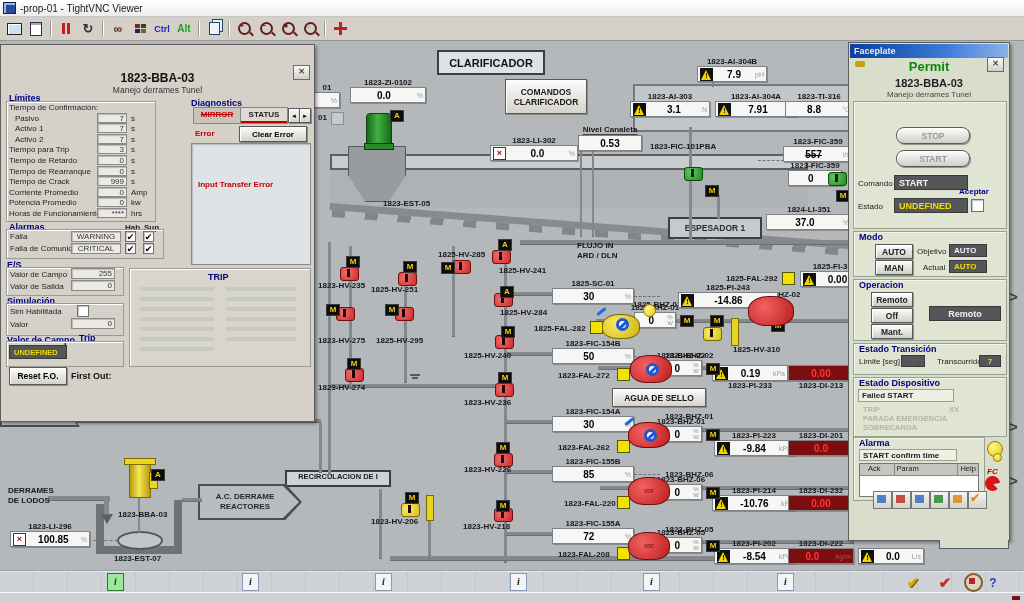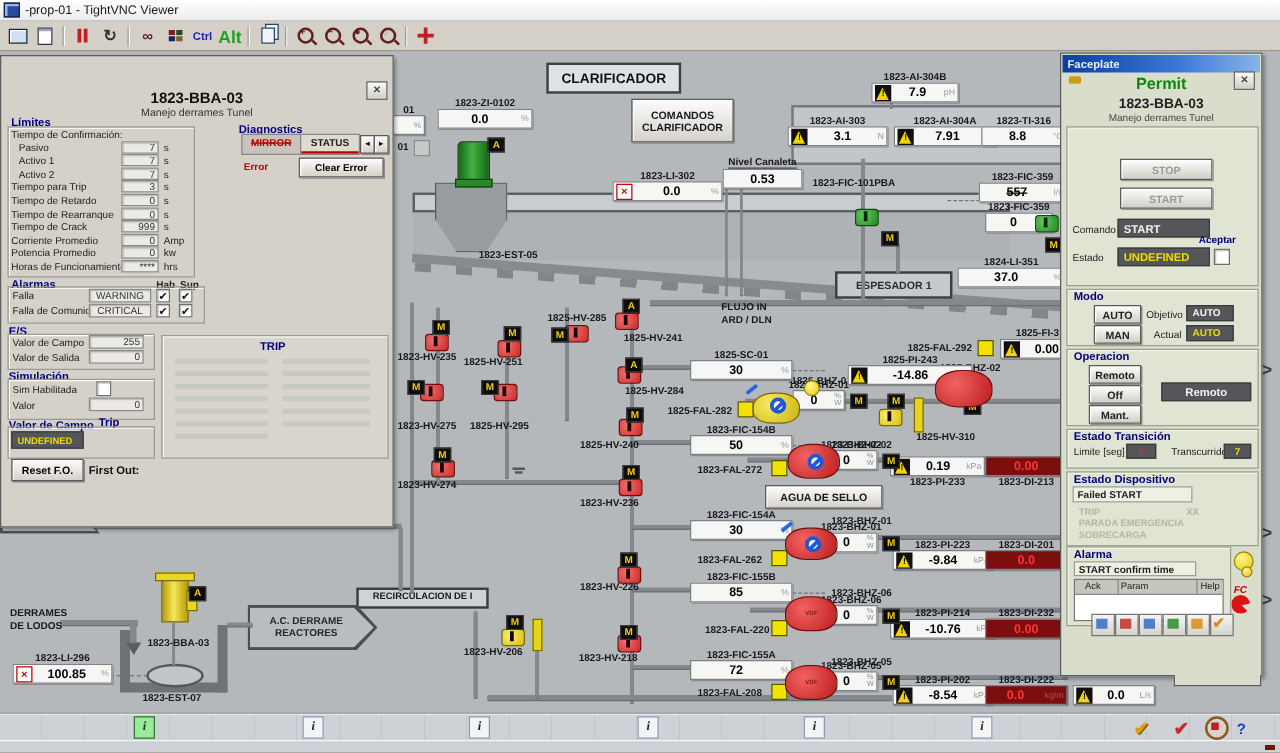--- a/index.html
+++ b/index.html
@@ -12,21 +12,21 @@
   .tbtn{width:22px;height:19px;display:flex;align-items:center;justify-content:center;position:relative;}
   .tsep{width:1px;height:16px;background:#9a9a92;border-right:1px solid #fff;margin:0 3px;}
   .i-mon{width:13px;height:10px;border:1px solid #223;background:#cfe0f0;box-shadow:inset 1px 1px 0 #fff;}
   .i-doc{width:10px;height:12px;border:1px solid #334;background:#fff;box-shadow:inset 0 2px 0 #9ab;}
   .i-pause{display:flex;gap:2px;}.i-pause b{width:3px;height:11px;background:#c02020;}
   .i-ref{color:#333;font-size:13px;font-weight:bold;line-height:11px;}
   .i-bino{color:#5a2020;font-size:12px;font-weight:bold;}
   .i-win{display:grid;grid-template-columns:5px 5px;grid-gap:1px;}
   .i-win i{width:5px;height:4px;background:#802020;}.i-win i:nth-child(2){background:#205020;}.i-win i:nth-child(3){background:#202060;}.i-win i:nth-child(4){background:#806020;}
   .t-ctrl{color:#2020c0;font-size:9px;font-weight:bold;}
-  .t-alt{color:#20a020;font-size:14px;font-weight:bold;}
+  .t-alt{color:#20a020;font-size:10px;font-weight:bold;}
   .i-copy{width:9px;height:11px;border:1px solid #246;background:#eef4fa;box-shadow:3px -3px 0 -1px #eef4fa,3px -3px 0 0 #246;}
   .i-zoom{width:9px;height:9px;border:2px solid #602020;border-radius:50%;position:relative;}
   .i-zoom::after{content:"";position:absolute;width:5px;height:2px;background:#602020;right:-5px;bottom:-2px;transform:rotate(45deg);}
   .i-zoom b{position:absolute;left:0px;top:-3px;font-size:8px;color:#602020;}
   .i-full{width:13px;height:13px;position:relative;}
   .i-full::before,.i-full::after{content:"";position:absolute;background:#c02020;}
   .i-full::before{left:5px;top:0;width:3px;height:13px;}.i-full::after{left:0;top:5px;width:13px;height:3px;}
   
   .pipe{position:absolute;background:#84888c;box-shadow:0 1px 0 #6a6e72;}
   .dash{position:absolute;border-top:1px dashed #70747a;}
@@ -87,21 +87,21 @@
   .darkbox{position:absolute;background:#55565a;border:1px solid #3a3a3a;color:#f2f2f2;font-weight:bold;font-size:9px;display:flex;align-items:center;padding-left:4px;box-sizing:border-box;}
   .darkbox.yel{color:#f0dc00;}
   .closex{position:absolute;width:15px;height:13px;background:linear-gradient(#fafafa,#d2cec6);border:1px solid #6a6a6a;font-size:8px;line-height:12px;text-align:center;color:#444;font-weight:bold;}
   .redtxt{color:#c00000;font-weight:bold;font-size:8px;position:absolute;white-space:nowrap;}
   .ghost{position:absolute;font-size:7.5px;color:#b2b6a6;font-weight:bold;white-space:nowrap;}
   .gbar{position:absolute;height:4px;background:#c6cac0;}
   
   #faceplate{background:#d9ddcb;}
   .fgrp{position:absolute;border:1px solid #9aa08e;box-shadow:inset 1px 1px 0 #f4f6ec;background:#e0e4d2;}
   .fbtn{position:absolute;background:linear-gradient(#fdfdfd,#cfcfc7);border:1px solid #5a5a5a;box-shadow:inset 1px 1px 0 #fff,1px 1px 0 #90948a;font-size:8.5px;font-weight:bold;color:#222;display:flex;align-items:center;justify-content:center;}
-  .fbtn.dis{color:#9a9a9a;}
+  .fbtn.dis{color:#9a9a9a;border-radius:8px;}
   .fico{position:absolute;width:17px;height:16px;background:linear-gradient(#f4f4f4,#d4d4cc);border:1px solid #777;top:498px;}
   
   #bbar{position:absolute;left:0;top:570px;width:1024px;height:22px;background:repeating-linear-gradient(90deg,#ced2d6 0 33px,#c2c6ca 33px 34px);border-top:1px solid #9aa0a4;box-shadow:inset 0 1px 0 #e8ecf0;}
   .ibtn{position:absolute;top:2px;width:15px;height:16px;background:#f2f4f6;border:1px solid #8a9ab0;font-family:"Liberation Serif",serif;font-style:italic;font-weight:bold;font-size:10px;text-align:center;line-height:15px;color:#222;}
   .ibtn.on{background:#9ce89c;border-color:#2e7a2e;color:#0a4a0a;}
   #bstrip{position:absolute;left:0;top:592px;width:1024px;height:10px;background:#cdd1d5;border-top:1px solid #f4f6f8;}
   .brbtn{position:absolute;top:573px;width:26px;height:19px;display:flex;align-items:center;justify-content:center;font-weight:bold;}
 </style>
 </head>
 <body>
@@ -610,20 +610,23 @@
     <div class="abs btn3d" style="left:287px;top:63px;width:10px;height:13px;font-size:6px">
         <span>◄</span>
       </div>
     <div class="abs btn3d" style="left:298px;top:63px;width:10px;height:13px;font-size:6px">
         <span>►</span>
       </div>
     <div class="redtxt" style="left:194px;top:84px">Error</div>
     <div class="abs btn3d" style="left:238px;top:81px;width:66px;height:14px;font-size:8px;font-weight:bold">
         <span>Clear Error</span>
       </div>
+    <div class="abs" style="left:190px;top:98px;width:118px;height:120px;background:#dfe3e6;border:1px solid #8a8a8a;box-shadow:inset 1px 1px 1px #b8b8b8">
+      <div class="redtxt" style="left:6px;top:36px">Input Transfer Error</div>
+    </div>
 
     <div class="navy" style="left:8px;top:177px">Alarmas</div>
     <div class="small" style="left:124px;top:178px;font-weight:bold">Hab</div>
     <div class="small" style="left:143px;top:178px;font-weight:bold">Sup</div>
     <div class="grp" style="left:5px;top:184px;width:156px;height:28px"></div>
     <div class="small" style="left:9px;top:187px">Falla</div>
     <div class="inbox" style="left:70px;top:186px;width:50px;height:11px;text-align:center">WARNING</div>
     <div class="chk" style="left:124px;top:186px"><span>✔</span></div>
     <div class="chk" style="left:142px;top:186px"><span>✔</span></div>
     <div class="small" style="left:9px;top:199px">Falla de Comunic.</div>

